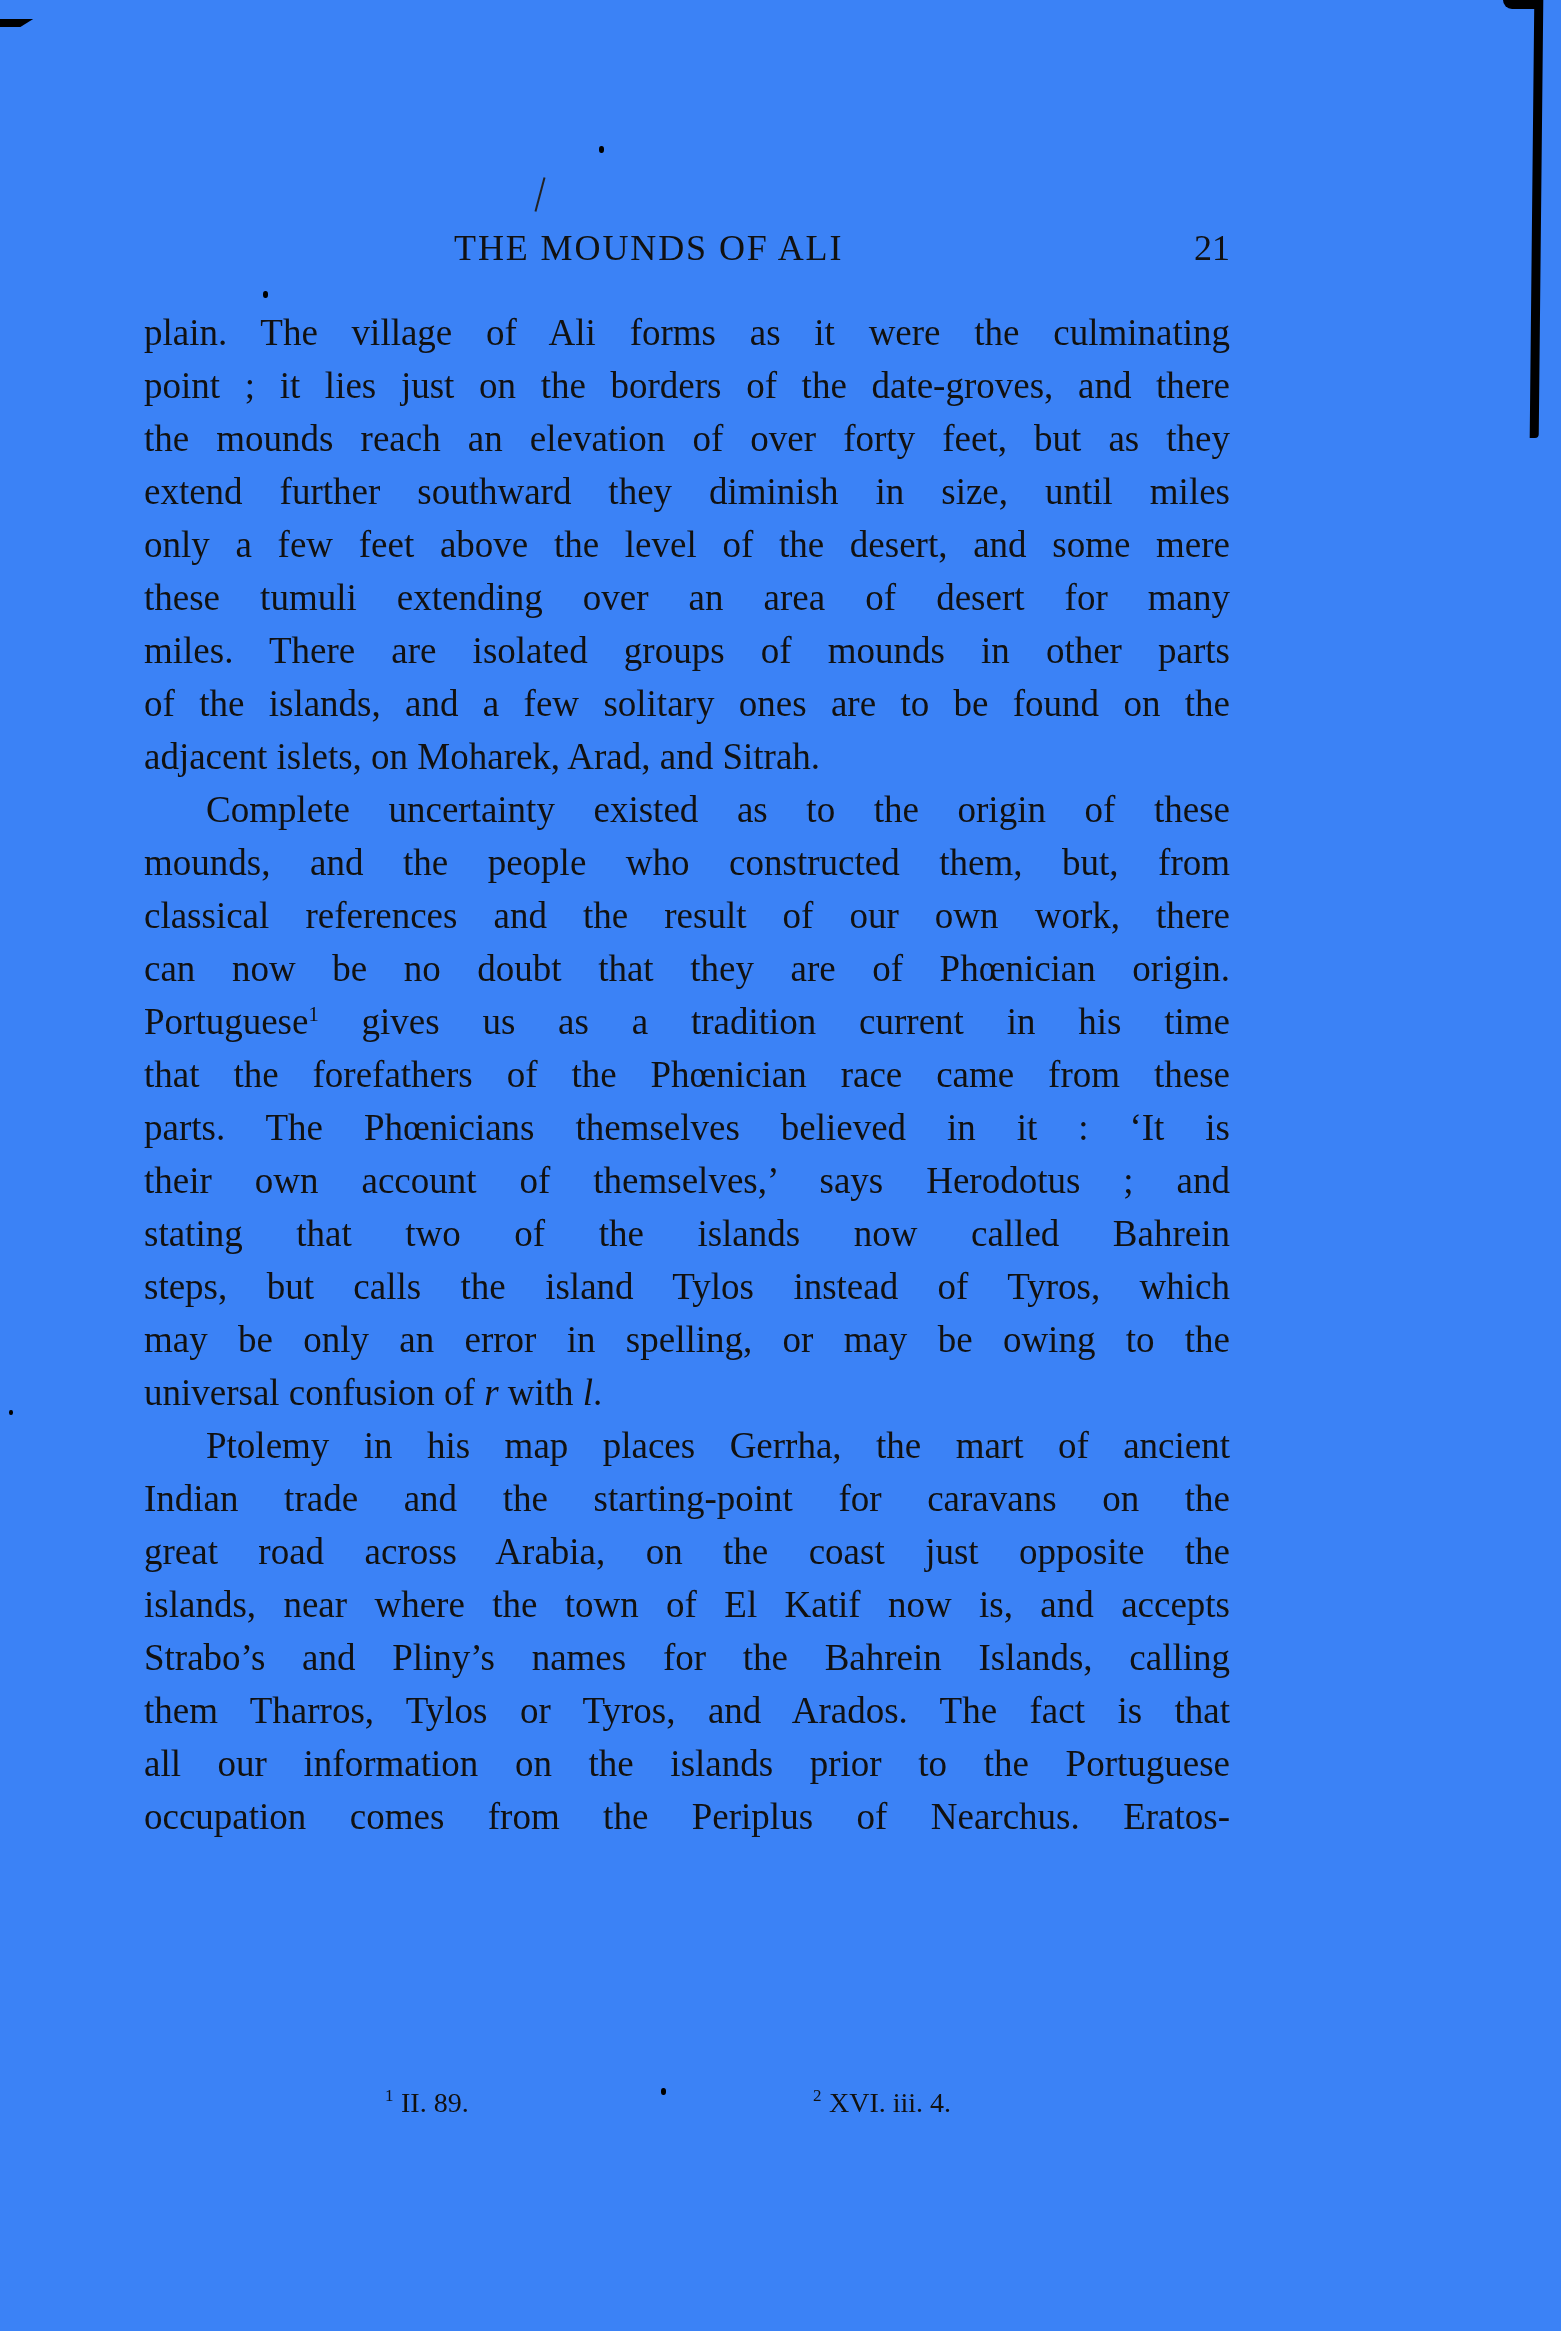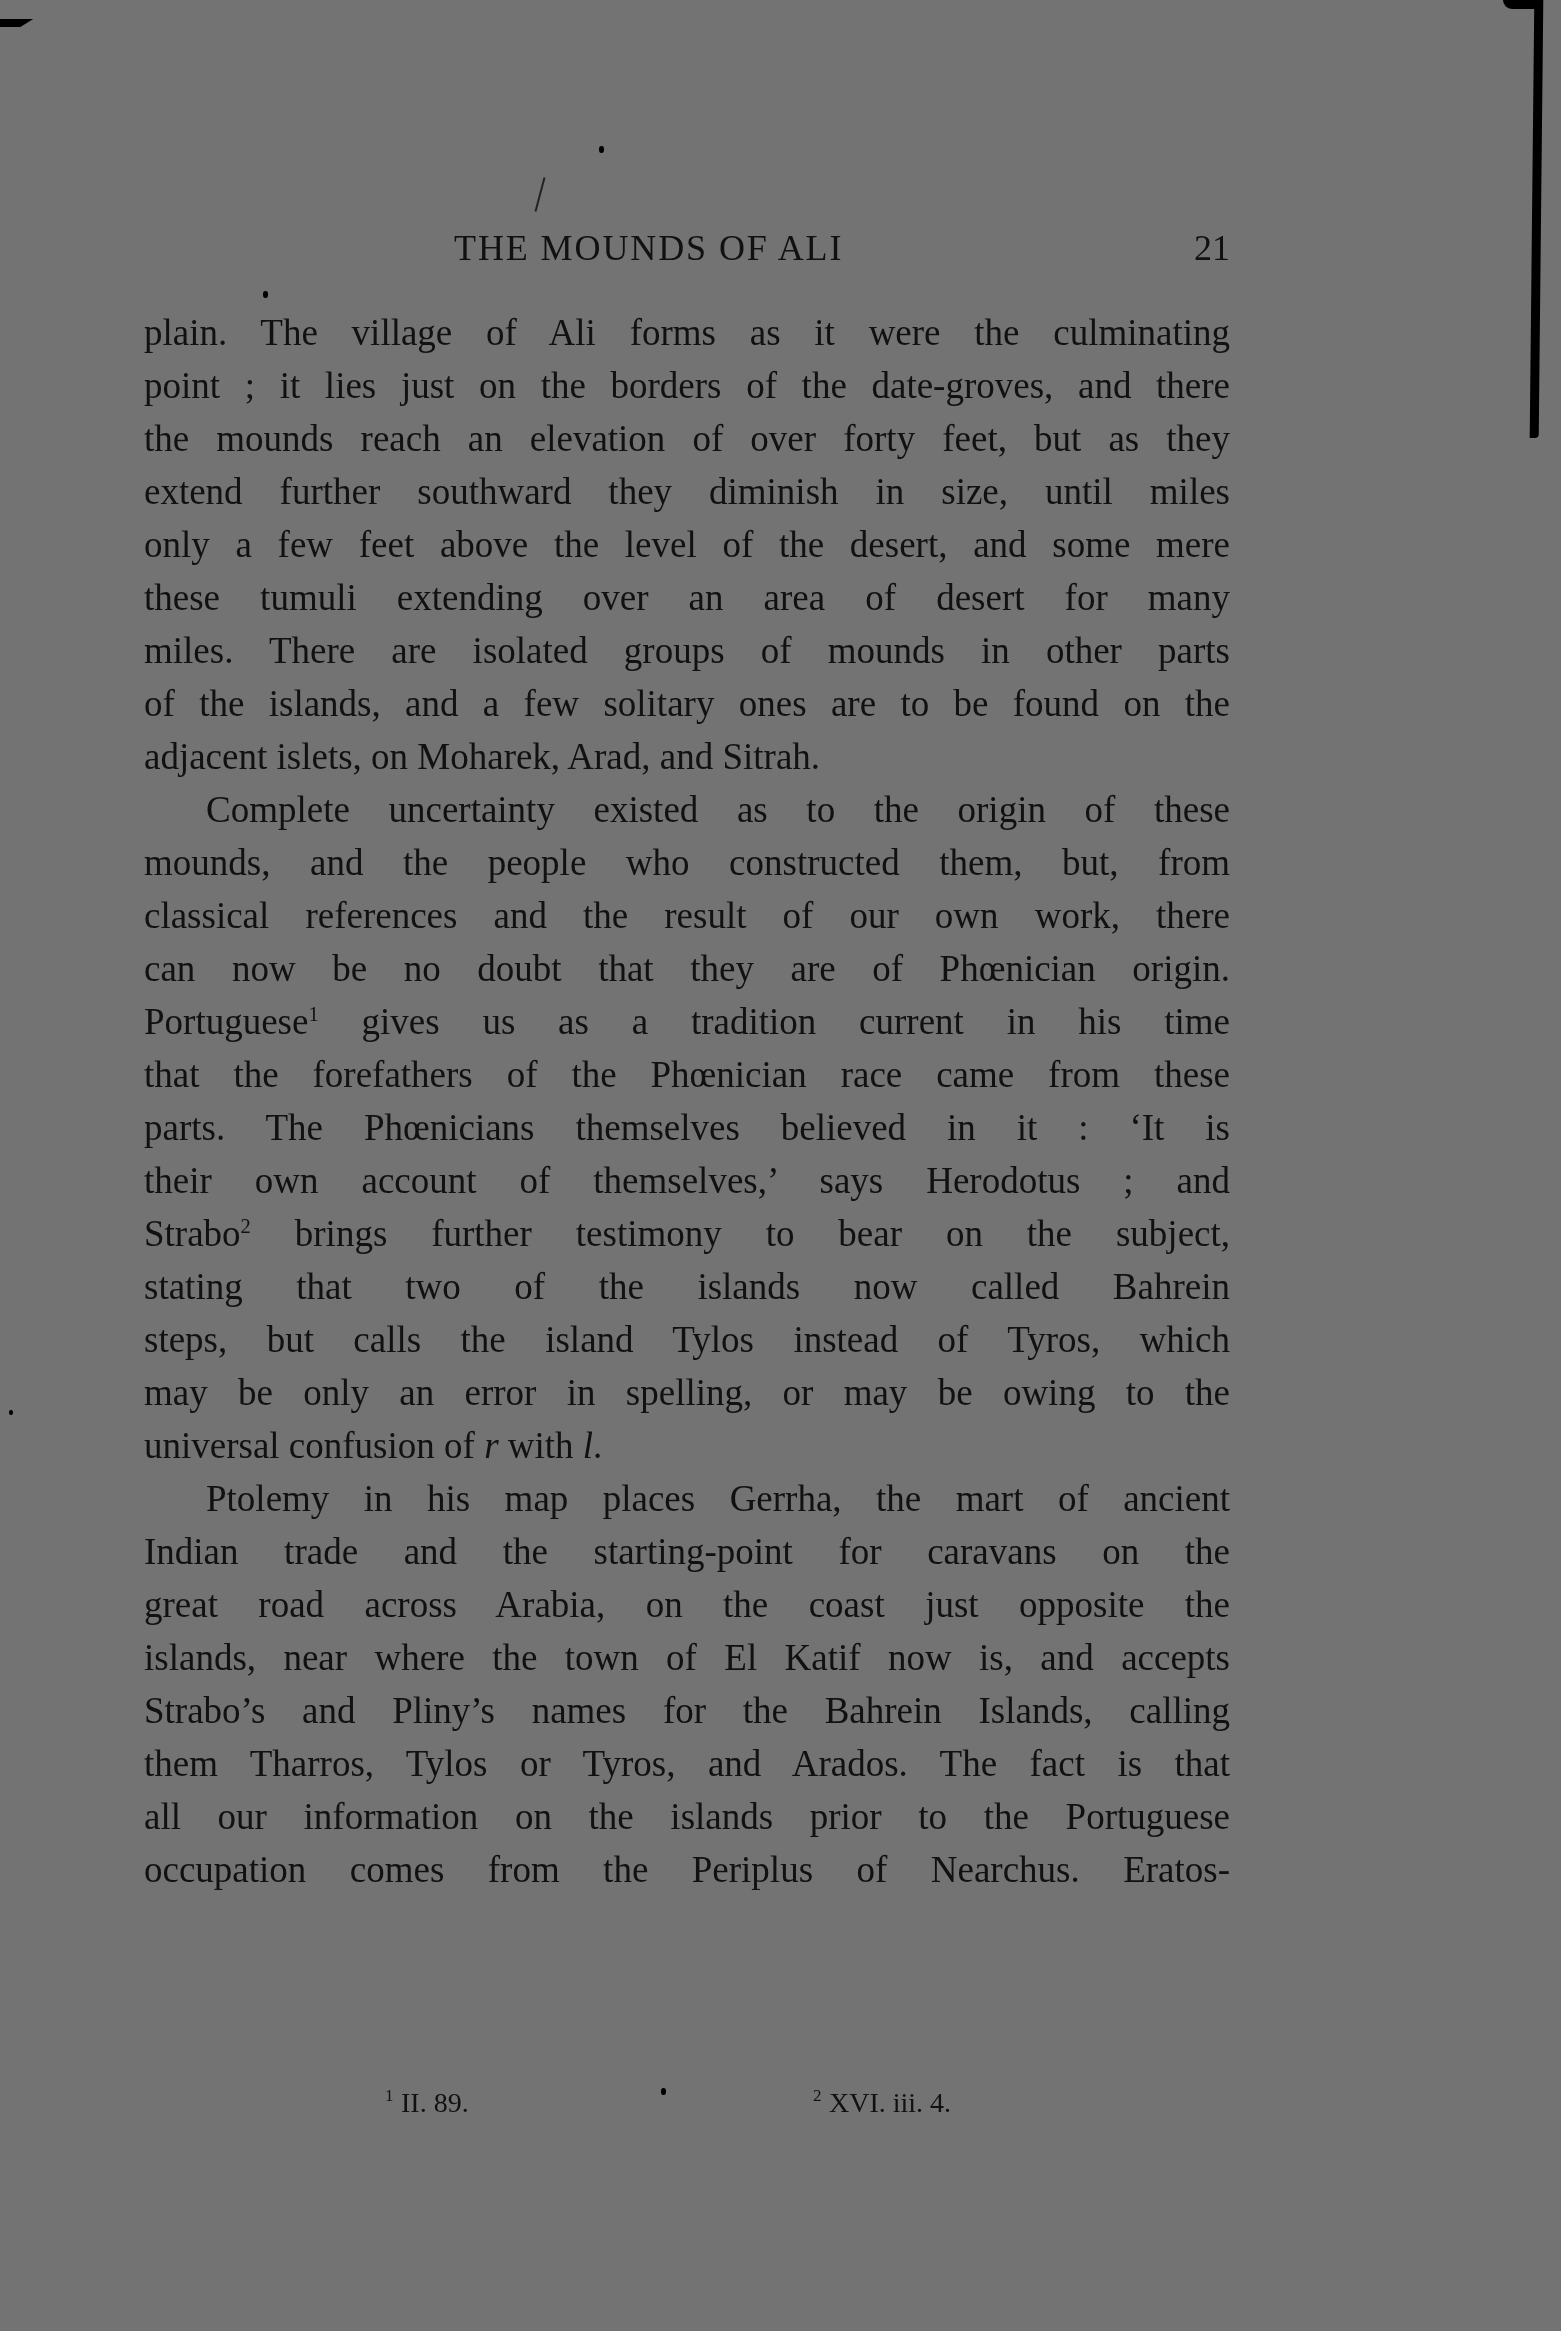--- a/index.html
+++ b/index.html
@@ -1,17 +1,17 @@
 <!DOCTYPE html>
 <html style="font-size:15px"><head>
 <meta charset="utf-8">
 <style>
   html, body { margin: 0; padding: 0; background: #ffffff; }
   body { width: 1561px; height: 2332px; position: relative; overflow: hidden; }
-  .page { position: absolute; left: 0; top: 0; width: 1561px; height: 2332px; background: #737373; }
+  .page { position: absolute; left: 0; top: 0; width: 1561px; height: 2332px; background: #3b82f6; }
   .serif { font-family: "Liberation Serif", "DejaVu Serif", serif; color: #111; }
   .running-head { position: absolute; left: 454px; top: 227px; font-size: 36px; letter-spacing: 1.9px; line-height: 43px; white-space: nowrap; }
   .page-number { position: absolute; right: 331px; top: 227px; font-size: 36px; line-height: 43px; }
   .body-text { position: absolute; left: 144px; top: 306px; width: 1086px; }
   .line { display: block; height: 53px; line-height: 53px; font-size: 37px; white-space: nowrap; text-align: justify; text-align-last: justify; overflow: visible; }
   .line.last { text-align-last: left; }
   .line.indent { padding-left: 62px; }
   .fn-ref { font-size: 20.5px; vertical-align: 13px; line-height: 0; }
   .footnote { position: absolute; top: 2077px; font-size: 28px; line-height: 37px; white-space: nowrap; }
   .footnote .num { font-size: 17px; vertical-align: 11.2px; margin-right: 7.5px; }
@@ -53,21 +53,20 @@
 
     <div>
       <span class="line indent">Complete uncertainty existed as to the origin of these</span>
       <span class="line">mounds, and the people who constructed them, but, from</span>
       <span class="line">classical references and the result of our own work, there</span>
       <span class="line">can now be no doubt that they are of Phœnician origin.</span>
       <span class="line"><span>Portuguese</span><sup class="fn-ref">1</sup> <span>gives us as a tradition current in his time</span></span>
       <span class="line">that the forefathers of the Phœnician race came from these</span>
       <span class="line">parts.  The Phœnicians themselves believed in it : ‘It is</span>
       <span class="line">their own account of themselves,’ says Herodotus ; and</span>
-      <span class="line"><span>Strabo</span><sup class="fn-ref">2</sup> <span>brings further testimony to bear on the subject,</span></span>
       <span class="line">stating that two of the islands now called Bahrein</span>
       <span class="line">steps, but calls the island Tylos instead of Tyros, which</span>
       <span class="line">may be only an error in spelling, or may be owing to the</span>
       <span class="line last"><span>universal confusion of </span><i>r</i><span> with </span><i>l</i><span>.</span></span>
     </div>
 
     <div>
       <span class="line indent">Ptolemy in his map places Gerrha, the mart of ancient</span>
       <span class="line">Indian trade and the starting-point for caravans on the</span>
       <span class="line">great road across Arabia, on the coast just opposite the</span>

